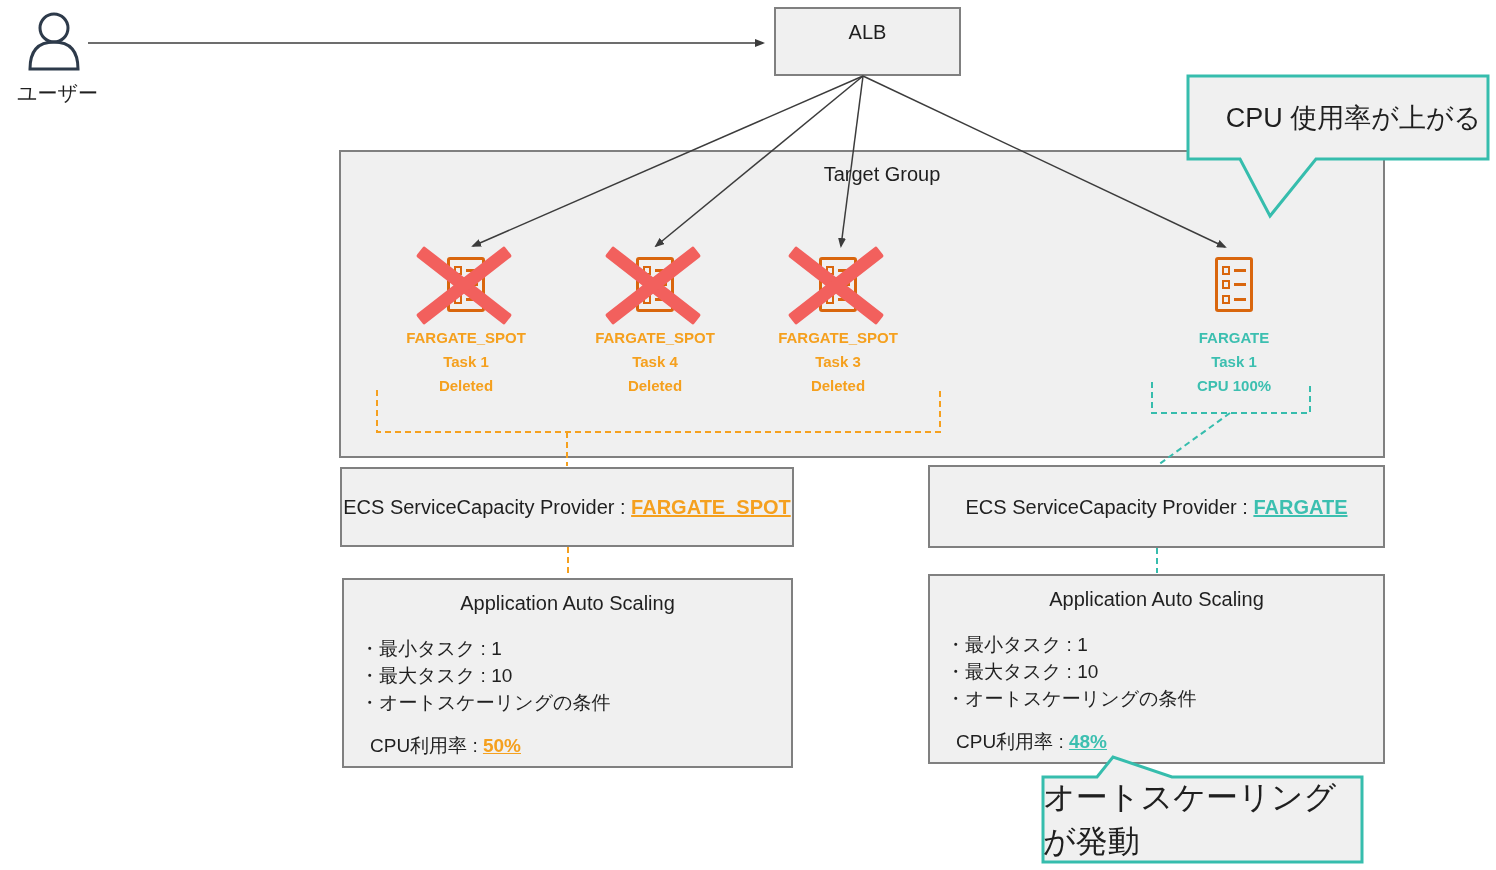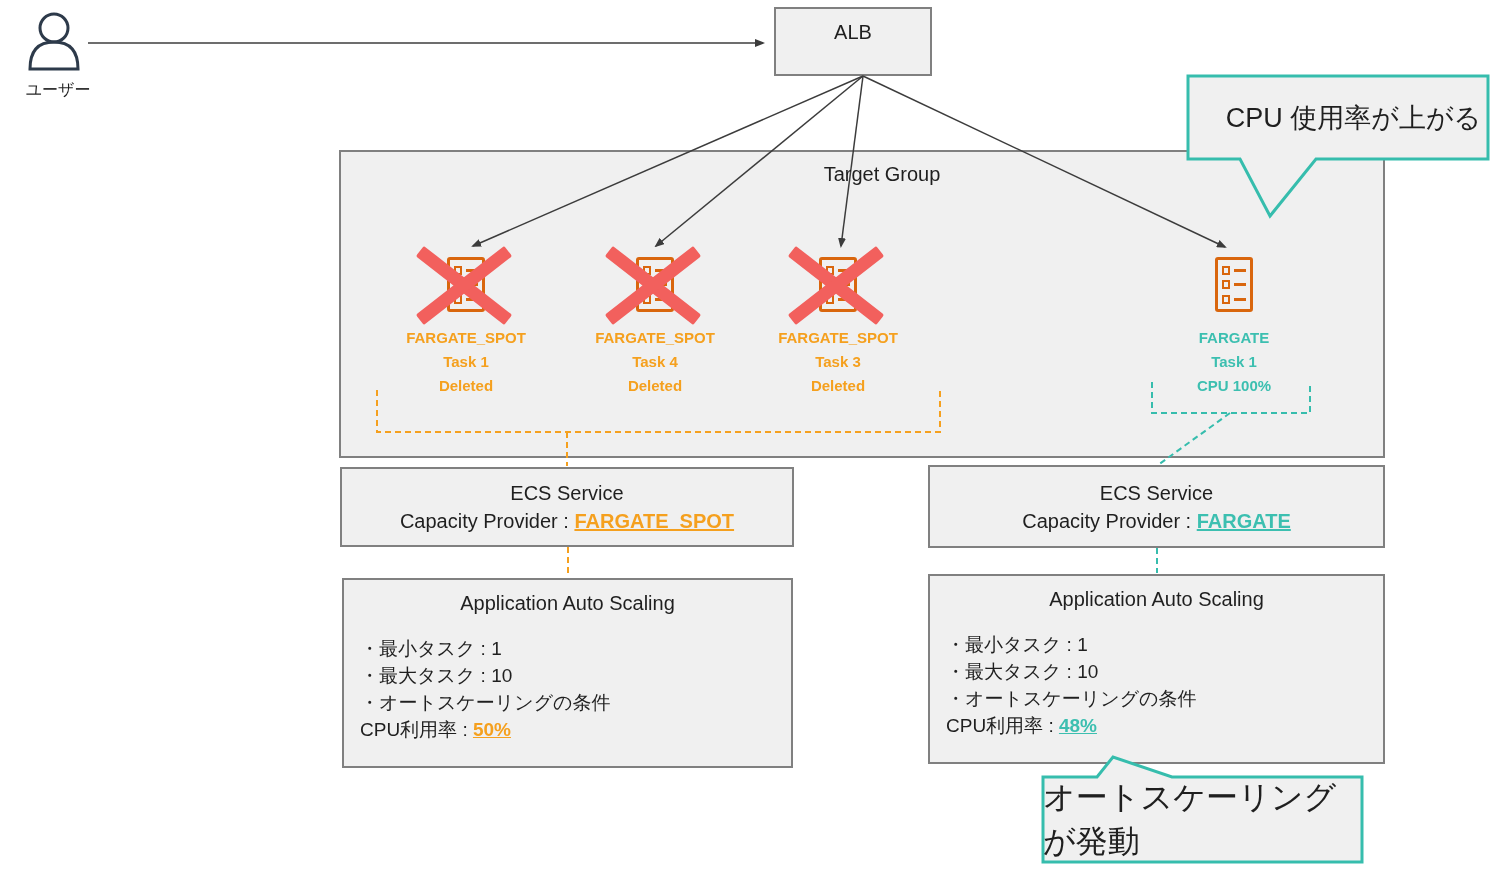--- a/index.html
+++ b/index.html
@@ -2,34 +2,34 @@
 <html><head>
 <meta charset="utf-8">
 <style>
   html,body{margin:0;padding:0;background:#fff;}
   .canvas{
     position:relative;width:1496px;height:870px;background:#ffffff;
     font-family:"Liberation Sans","DejaVu Sans",sans-serif;color:#1f1f1f;overflow:hidden;
   }
   
   .gbox{position:absolute;background:#f0f0f0;border:2px solid #808080;box-sizing:border-box;}
-  .alb-box{left:774px;top:7px;width:158px;height:69px;display:flex;justify-content:center;}
+  .alb-box{left:774px;top:7px;width:187px;height:69px;display:flex;justify-content:center;}
   .alb-box .lbl{position:relative;z-index:10;font-size:20px;margin-top:12px;}
   .tg-box{left:339px;top:150px;width:1046px;height:308px;}
   .tg-box .lbl{position:relative;z-index:10;display:block;text-align:center;font-size:20px;margin-top:11px;padding-left:40px;}
-  .ecs-box{display:flex;flex-direction:column;justify-content:center;align-items:center;line-height:28px;font-size:20px;}
+  .ecs-box{display:flex;justify-content:center;align-items:center;line-height:28px;font-size:20px;}
   .ecs-left{left:340px;top:467px;width:454px;height:80px;}
   .ecs-right{left:928px;top:465px;width:457px;height:83px;}
   .ecs-box span{position:relative;z-index:10;}
   .aas-box{font-size:19px;}
   .aas-left{left:342px;top:578px;width:451px;height:190px;}
   .aas-right{left:928px;top:574px;width:457px;height:190px;}
   .aas-box .ttl{position:relative;z-index:10;display:block;text-align:center;font-size:20px;margin-top:12px;}
   .aas-box ul{list-style:none;margin:20px 0 0 0;padding:0 0 0 16px;line-height:27px;position:relative;z-index:10;}
-  .aas-box .cpu-line{position:relative;z-index:10;display:block;padding-left:16px;line-height:27px;}
+  .aas-box .cpu-line{position:relative;z-index:10;display:block;padding-left:26px;line-height:27px;margin-top:16px;}
   .val-orange{color:#f5a01e;font-weight:bold;text-decoration:underline;}
   .val-teal{color:#3cbfb0;font-weight:bold;text-decoration:underline;}
   
   .task{position:absolute;top:257px;}
   .task .icon{position:relative;width:38px;height:55px;border:3px solid #d9660d;border-radius:3px;box-sizing:border-box;
     display:flex;flex-direction:column;justify-content:space-evenly;padding:0 4px;}
   .task .row{display:flex;align-items:center;gap:4px;}
   .task .sq{width:9px;height:9px;border:2px solid #d9660d;box-sizing:border-box;}
   .task .ln{width:14px;height:3px;background:#d9660d;}
   .t1{left:447px;} .t2{left:636px;} .t3{left:819px;} .t4{left:1215px;}
@@ -37,21 +37,21 @@
   .xmark .bar{position:absolute;left:-13px;top:28px;width:112px;height:13px;background:#f2605d;border-radius:2px;}
   .xmark .b1{transform:rotate(38deg);} .xmark .b2{transform:rotate(-38deg);}
   .task-labels{position:absolute;top:326px;width:190px;text-align:center;font-weight:bold;font-size:15px;line-height:24px;z-index:10;}
   .tl1{left:371px;} .tl2{left:560px;} .tl3{left:743px;} .tl4{left:1139px;}
   .lab-orange{color:#f5a01e;} .lab-teal{color:#3cbfb0;}
   
   .co-text{position:absolute;display:flex;align-items:center;justify-content:center;z-index:10;}
   .co-top{left:1188px;top:76px;width:331px;height:83px;font-size:27px;}
   .co-bottom{left:1043px;top:777px;width:319px;height:85px;font-size:32px;}
   
-  .user-label{position:absolute;left:10px;top:80px;width:96px;text-align:center;font-size:16px;z-index:10;}
+  .user-label{position:absolute;left:2px;top:80px;width:96px;text-align:right;font-size:20px;z-index:10;}
   
   svg.overlay{position:absolute;left:0;top:0;z-index:5;pointer-events:none;}
   .wire{stroke:#3c3c3c;stroke-width:1.5;fill:none;}
   .odash{stroke:#f5a01e;stroke-width:2;fill:none;stroke-dasharray:6 4;}
   .tdash{stroke:#36bdad;stroke-width:2;fill:none;stroke-dasharray:6 4;}
   .callout-shape{fill:#f0f0f0;stroke:#36bdad;stroke-width:3;stroke-linejoin:miter;}
   .person{stroke:#2d3a4a;stroke-width:3;fill:none;}
 </style>
 </head>
 <body>

